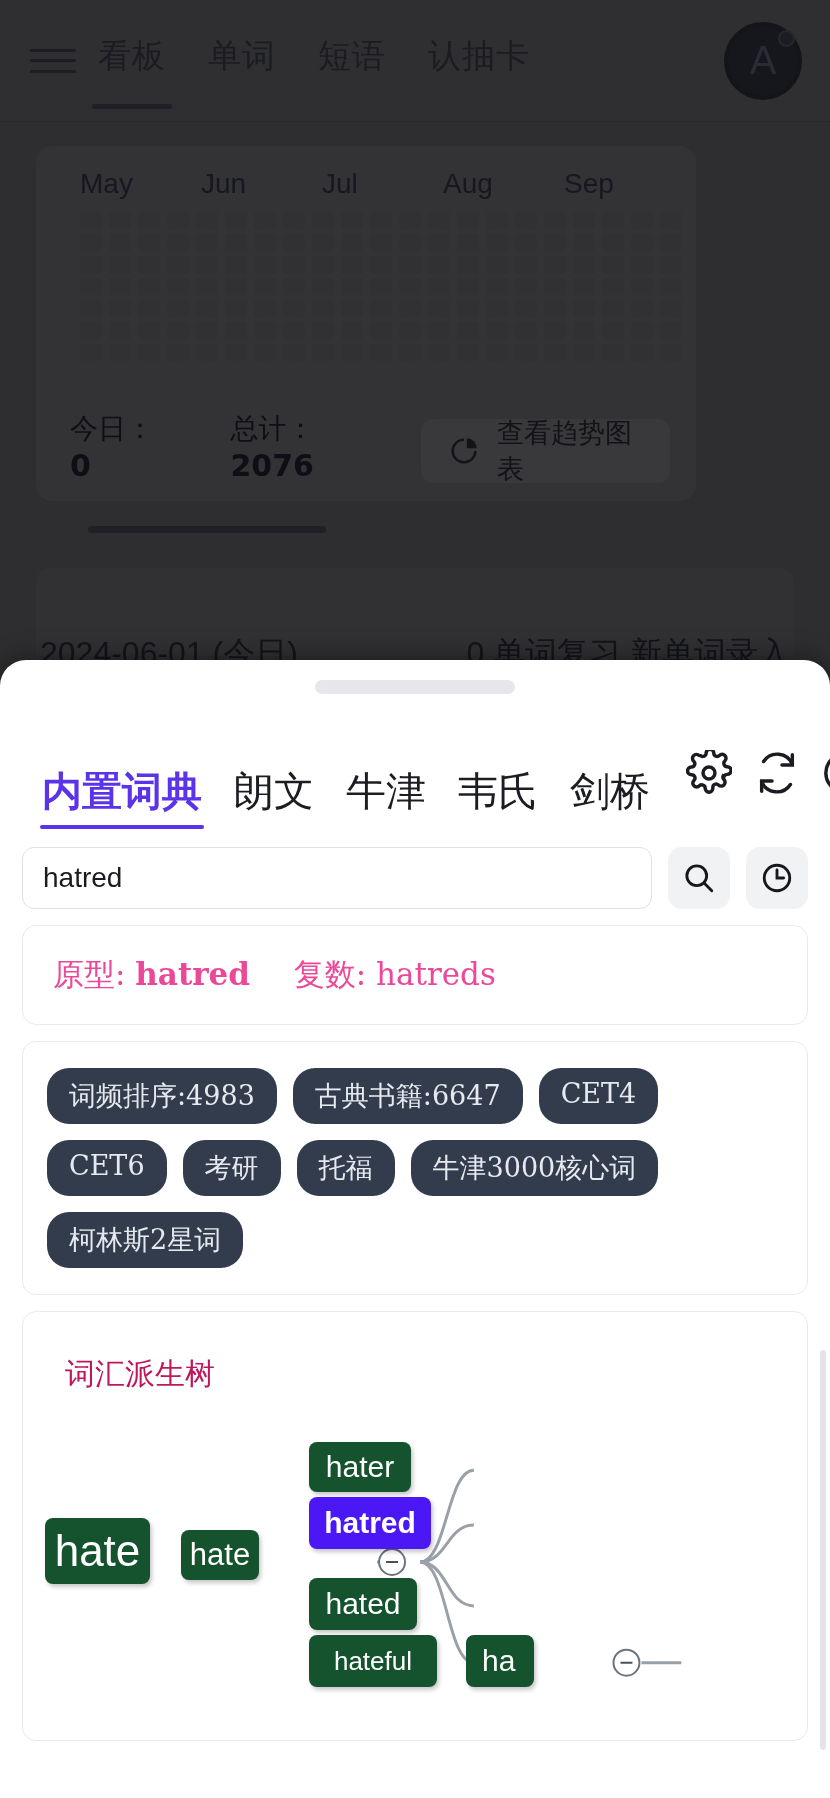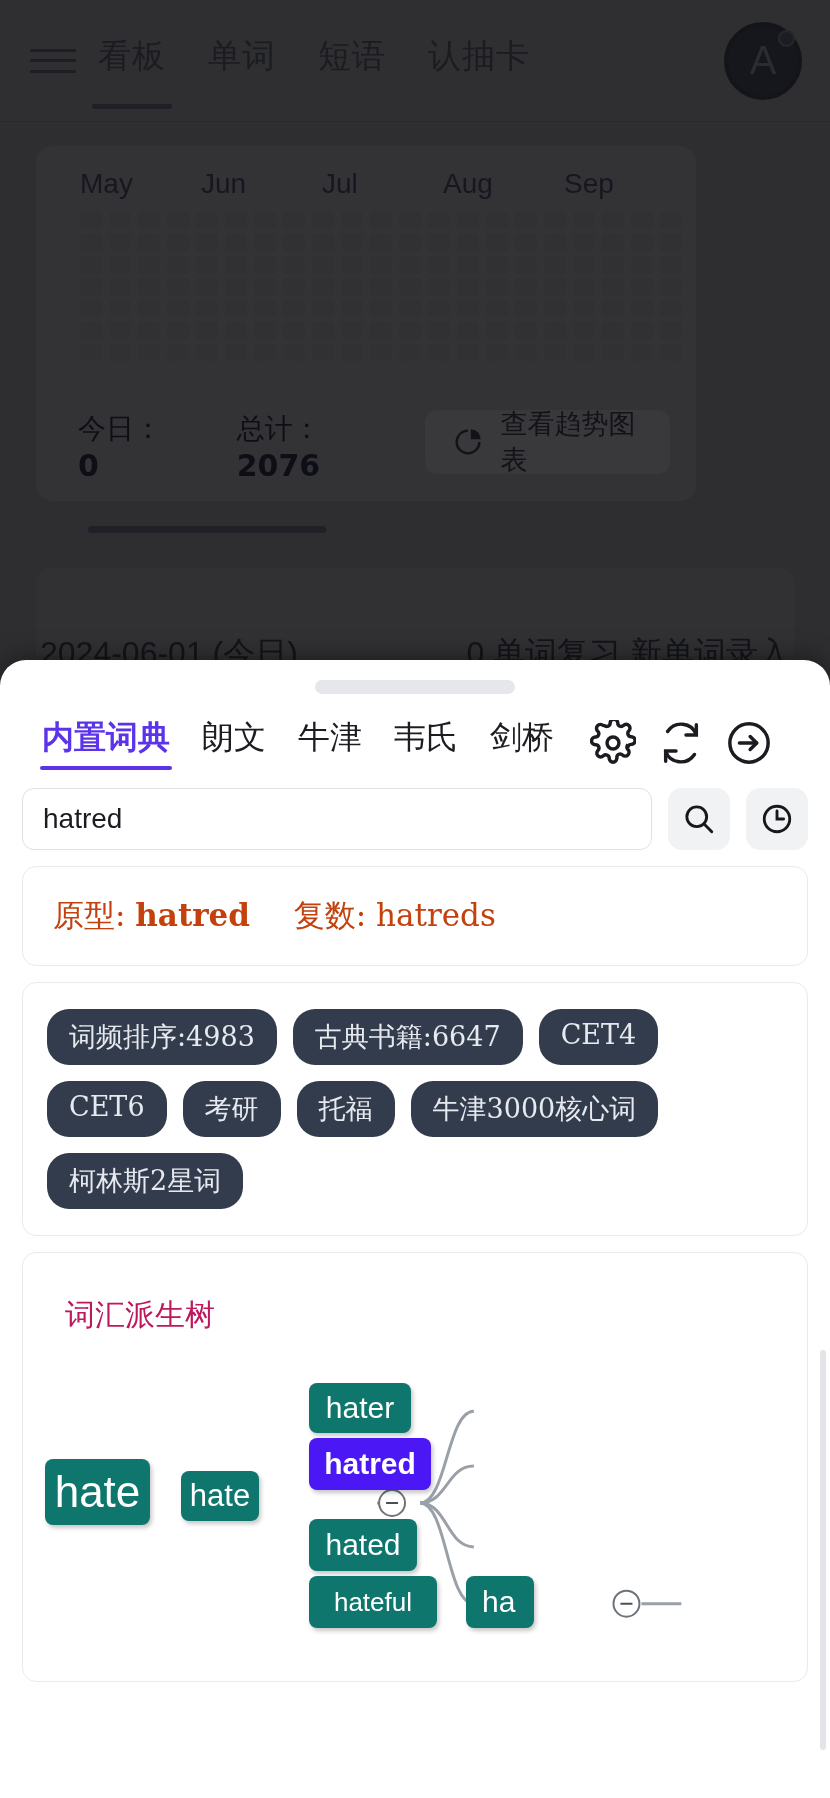--- a/index.html
+++ b/index.html
@@ -62,22 +62,22 @@
   .month { width: 121px; font-family: "Liberation Sans", sans-serif; }
   .grid-wrap { padding: 12px 0 0 44px; }
   .heat-grid { display: grid; grid-template-columns: repeat(21, 29px); grid-auto-rows: 22px; gap: 0px; }
   .cell { width: 22px; height: 17px; background: #313134; border-radius: 4px; }
   .scroll-ind {
     position: absolute; left: 52px; top: 380px; width: 238px; height: 7px;
     background: #1f2028; border-radius: 4px;
   }
 
   .stats-row {
-    position: absolute; left: 16px; right: 0; bottom: 18px;
-    display: flex; align-items: flex-start; padding: 0 26px; gap: 35px;
+    position: absolute; left: 8px; right: 0; bottom: 18px;
+    display: flex; align-items: flex-end; padding: 0 26px; gap: 35px;
   }
   .stat-text {
     font-size: 30px; color: #0e0f16; font-weight: 700;
     font-family: "DejaVu Sans", "Liberation Sans", sans-serif;
   }
   .stat-label { font-weight: 400; font-size: 28px; }
   .trend-btn {
     margin-left: auto; background: #39393c; border-radius: 12px;
     height: 64px; display: flex; align-items: center; gap: 16px;
     padding: 0 26px; cursor: pointer;
@@ -113,23 +113,24 @@
   .sheet-handle {
     width: 200px; height: 14px; background: #e6e7ea; border-radius: 8px;
     margin: 20px auto 0; cursor: grab;
   }
 
   .dict-tabs {
     display: flex; align-items: center; gap: 0;
     padding: 22px 22px 0 22px;
   }
   .dtab {
-    font-size: 32px; color: #1c1d22; padding: 0 16px 10px 16px;
+    font-size: 40px; color: #1c1d22; padding: 0 16px 10px 16px;
     position: relative; cursor: pointer; white-space: nowrap;
     font-family: Liberation Mono, monospace;
+    margin-top: 48px;
   }
   .dtab:first-child { padding-left: 20px; }
   .dtab.active { color: #5b34ea; font-weight: 700; }
   .dtab.active::after {
     content: ""; position: absolute; left: 18px; right: 14px; bottom: 0;
     height: 4px; background: #5b34ea; border-radius: 2px;
   }
   .dtab-icons { display: flex; align-items: center; gap: 22px; margin-left: 20px; }
   .dicon { width: 46px; height: 46px; cursor: pointer; display:block; }
 
@@ -147,21 +148,21 @@
     display: flex; align-items: center; justify-content: center; cursor: pointer;
     flex: none;
   }
 
   .card {
     margin: 16px 22px 0 22px; border: 1px solid #e9eaee; border-radius: 14px;
     background: #fff;
   }
   .forms-card { padding: 28px 30px; }
   .forms-text {
-    font-size: 31px; color: #c2410c;
+    font-size: 31px; color: #ec4899;
     font-family: "DejaVu Serif", "Liberation Serif", serif;
   }
   .forms-text b { font-weight: 700; }
   .forms-gap { display: inline-block; width: 24px; }
 
   .tags-card { padding: 26px 24px 26px 24px; border-radius: 14px; }
   .tags { display: flex; flex-wrap: wrap; gap: 16px; }
   .tag {
     background: #333c4c; color: #e6e9ef; border-radius: 22px;
     padding: 10px 22px; font-size: 27px; white-space: nowrap;
@@ -174,21 +175,21 @@
     font-size: 30px; color: #be185d; padding: 42px 0 0 42px;
     font-family: "DejaVu Serif", "Liberation Serif", serif;
   }
   .tree-canvas { position: absolute; left: 0; top: 70px; width: 100%; height: 360px; }
   .tnode {
     position: absolute; border-radius: 8px; color: #fff;
     display: flex; align-items: center; justify-content: center;
     box-shadow: 2px 3px 4px rgba(0,0,0,.22);
     font-family: "Liberation Sans", sans-serif; cursor: pointer;
   }
-  .tnode.blue { background: #0f766e; }
+  .tnode.blue { background: #14532d; }
   .tnode.purple { background: #4b18f5; font-weight: 700; }
 
   .sheet-scrollbar {
     position: absolute; right: 4px; top: 690px; width: 6px; height: 400px;
     background: #e3e4e8; border-radius: 3px;
   }
 </style>
 </head>
 <body>
 

